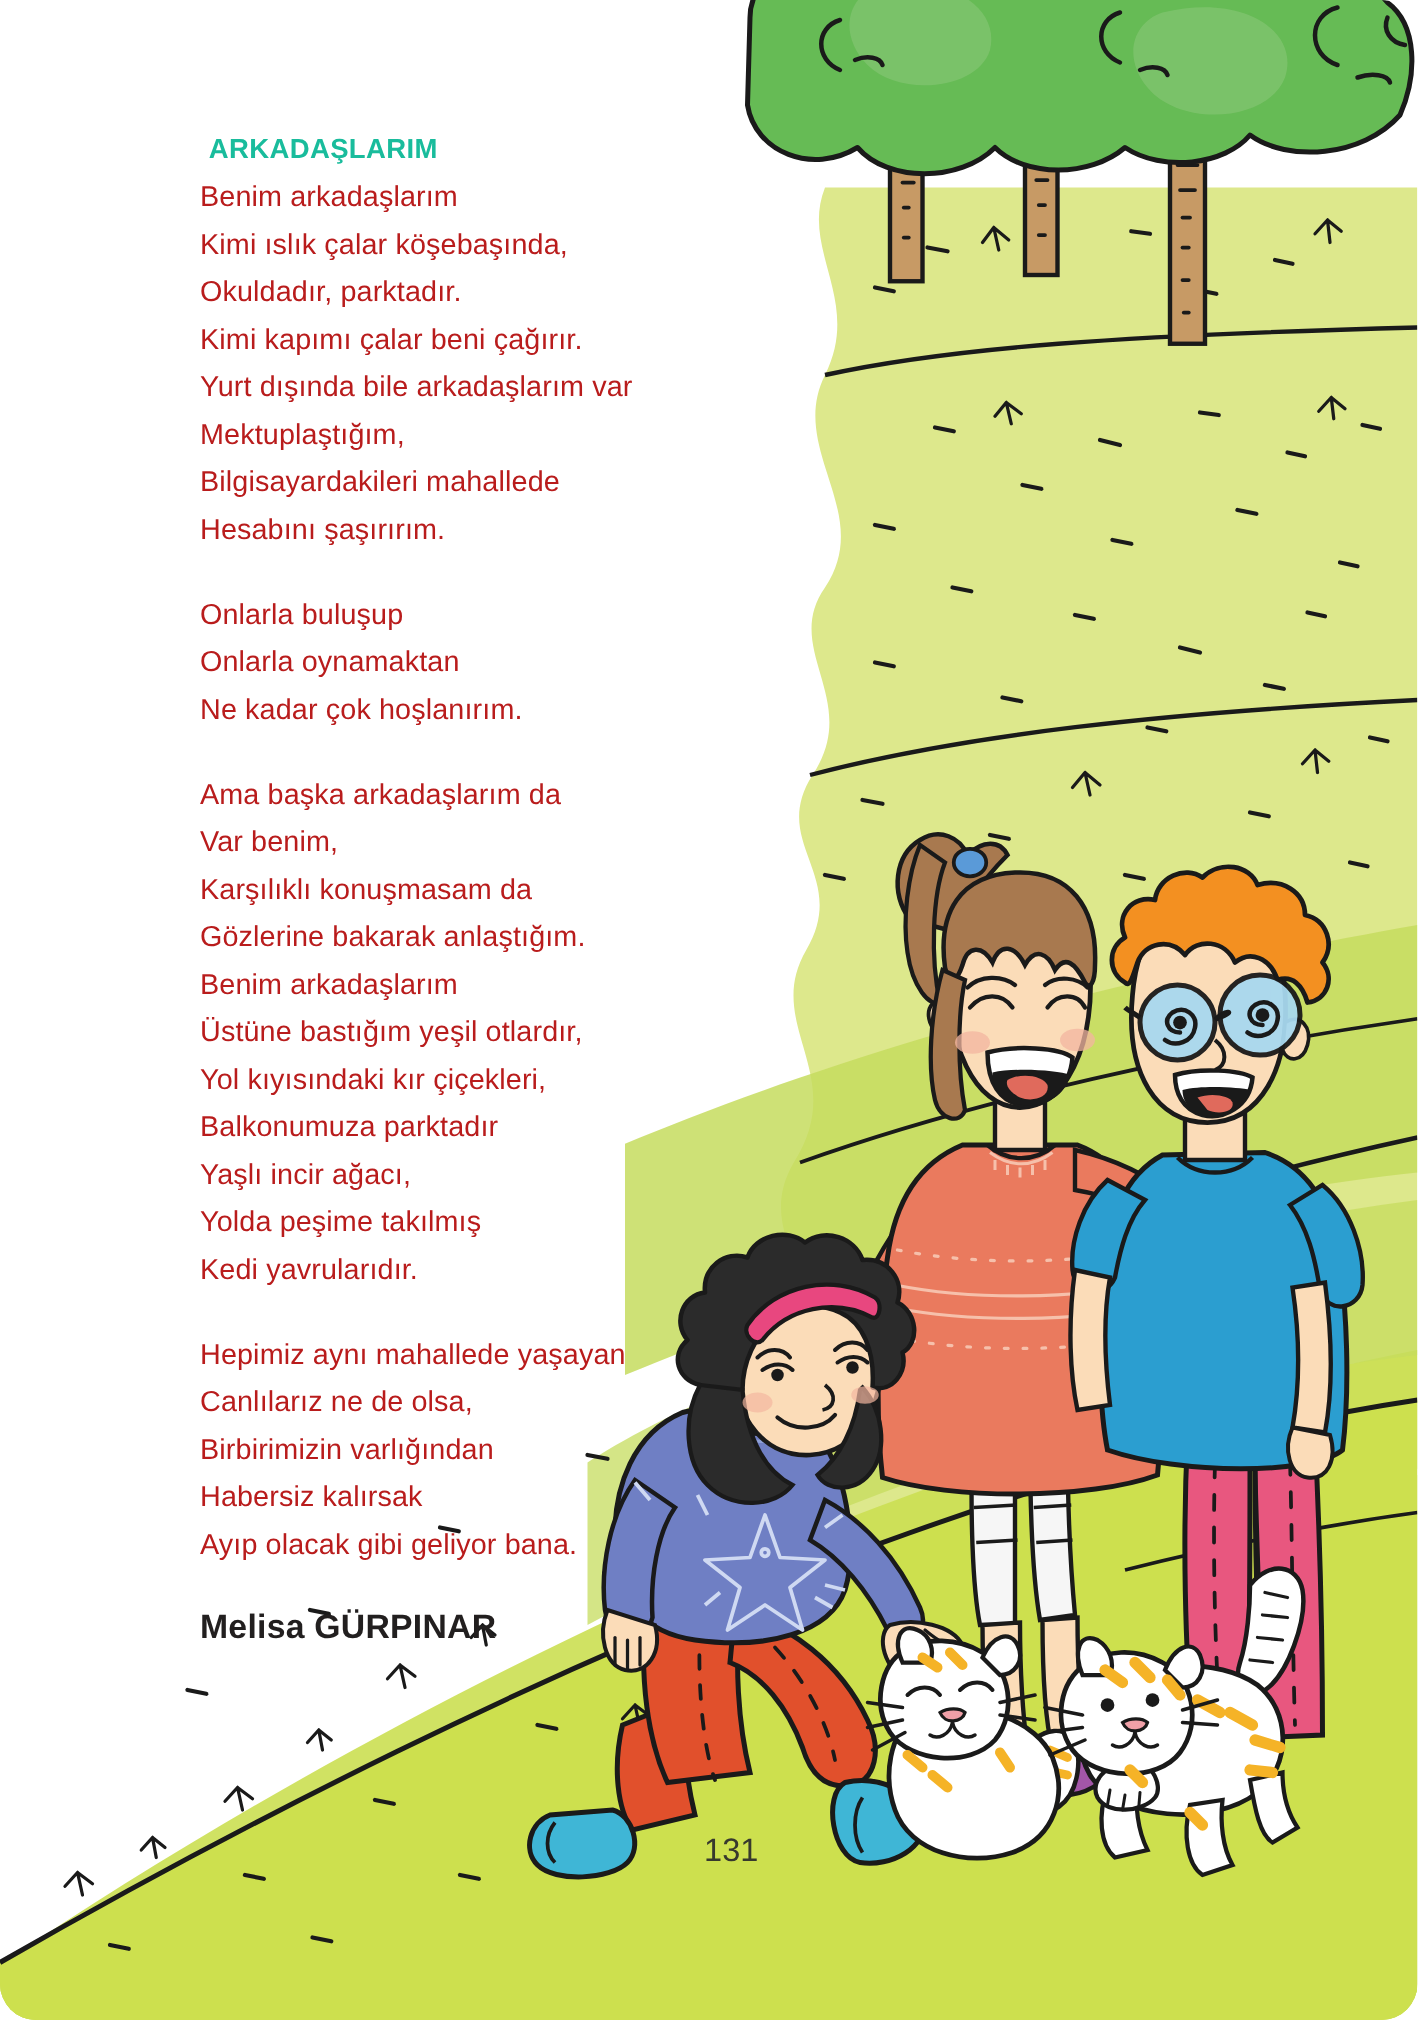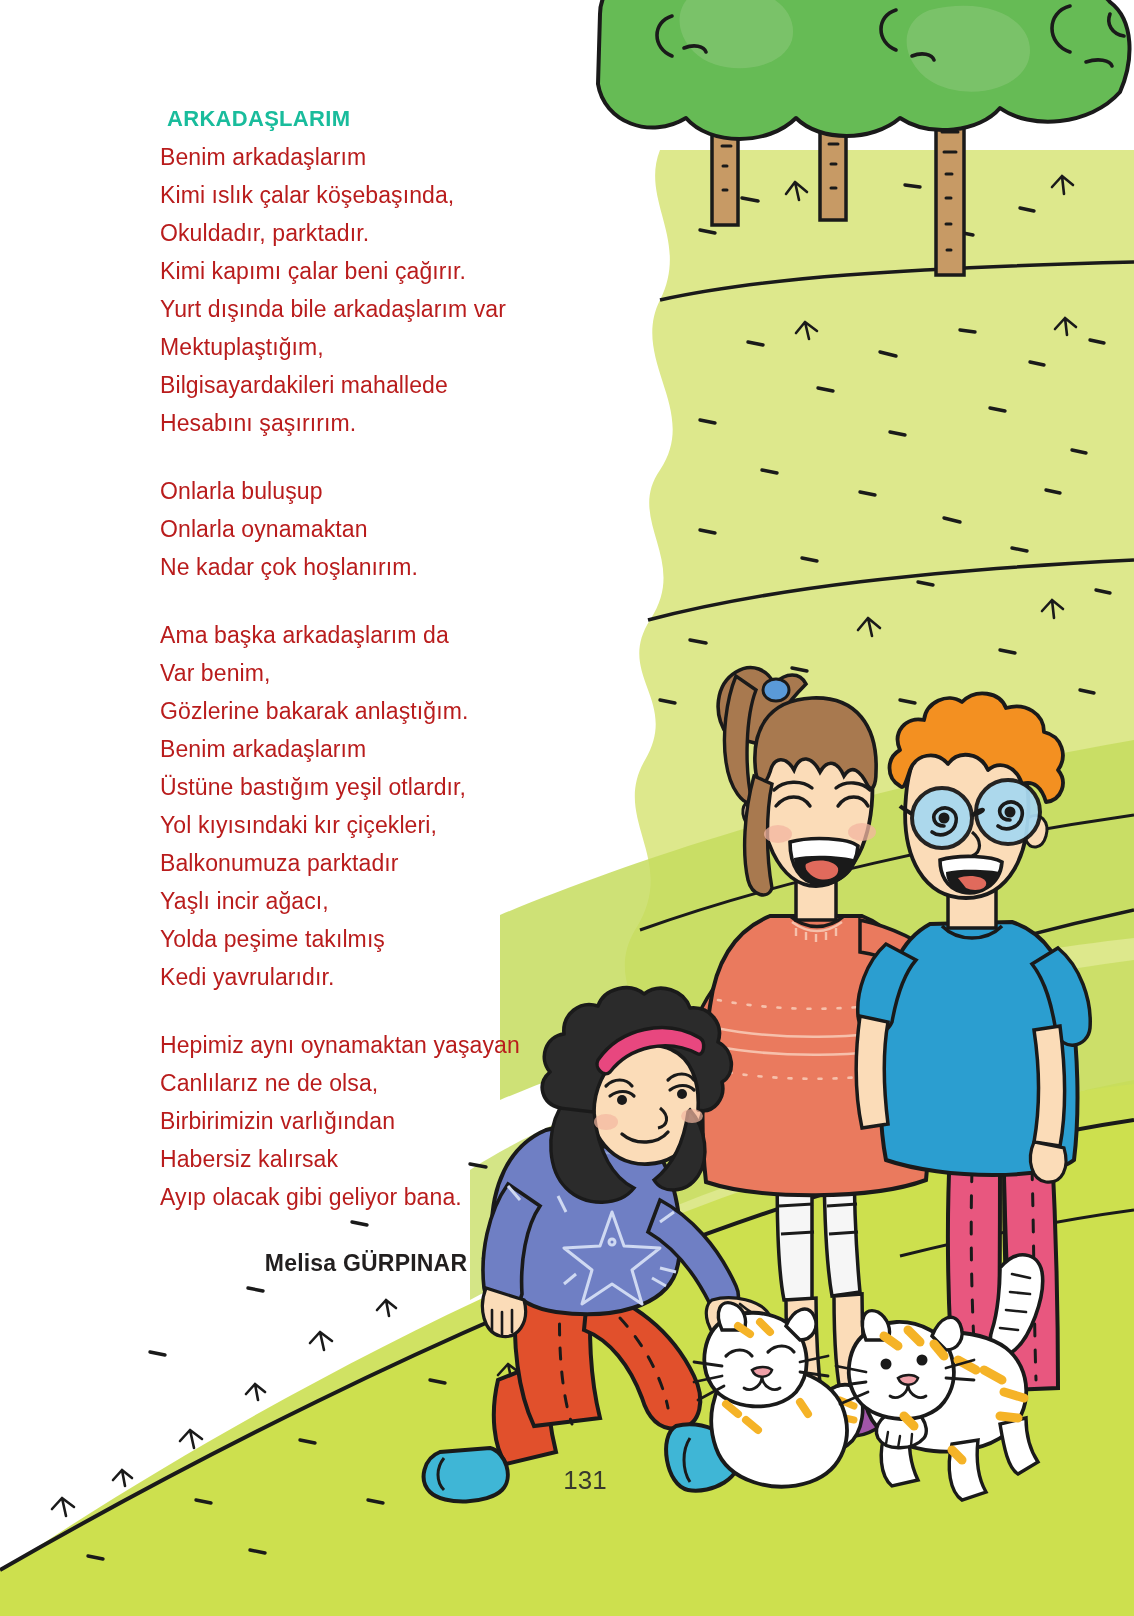--- a/index.html
+++ b/index.html
@@ -9,20 +9,21 @@
     background:#ffffff;
     font-family:"Liberation Sans", sans-serif;
     overflow:hidden;
     position:relative;
   }
   .page{
     position:absolute;inset:0;
     width:1134px;height:1616px;
     background:#ffffff;
     overflow:hidden;
+    border-radius:29px;
   }
 
   
   .illus{position:absolute;left:0;top:0;width:1134px;height:1616px;overflow:hidden;}
   .illus svg{display:block;width:1134px;height:1616px;}
 
   
   .poem{
     position:absolute;
     left:160px;top:104px;
@@ -41,25 +42,25 @@
   .stanza:last-of-type{margin-bottom:0;}
   .line{
     font-size:23px;
     line-height:38px;
     color:#b91c1c;
     white-space:nowrap;
     letter-spacing:.1px;
   }
   .author{
     margin-top:4px;
-    font-size:23px;
+    font-size:27px;
     line-height:34px;
     font-weight:bold;
     color:#221f1f;
-    text-align:center;
+    text-align:left;
     padding-right:8px;
     letter-spacing:.2px;
   }
   .page-number{
     position:absolute;
     left:18px;top:1465px;
     width:1134px;
     text-align:center;
     font-size:26px;
     color:#2b2b2b;
@@ -594,32 +595,33 @@
 
     <div class="stanza">
       <div class="line">Onlarla buluşup</div>
       <div class="line">Onlarla oynamaktan</div>
       <div class="line">Ne kadar çok hoşlanırım.</div>
     </div>
 
     <div class="stanza">
       <div class="line">Ama başka arkadaşlarım da</div>
       <div class="line">Var benim,</div>
+      <div class="line">Karşılıklı konuşmasam da</div>
       <div class="line">Gözlerine bakarak anlaştığım.</div>
       <div class="line">Benim arkadaşlarım</div>
       <div class="line">Üstüne bastığım yeşil otlardır,</div>
       <div class="line">Yol kıyısındaki kır çiçekleri,</div>
       <div class="line">Balkonumuza parktadır</div>
       <div class="line">Yaşlı incir ağacı,</div>
       <div class="line">Yolda peşime takılmış</div>
       <div class="line">Kedi yavrularıdır.</div>
     </div>
 
     <div class="stanza">
-      <div class="line">Hepimiz aynı oynamaktan yaşayan</div>
+      <div class="line">Hepimiz aynı mahallede yaşayan</div>
       <div class="line">Canlılarız ne de olsa,</div>
       <div class="line">Birbirimizin varlığından</div>
       <div class="line">Habersiz kalırsak</div>
       <div class="line">Ayıp olacak gibi geliyor bana.</div>
     </div>
 
     <div class="author">Melisa GÜRPINAR</div>
   </div>
 
   <div class="page-number">131</div>

